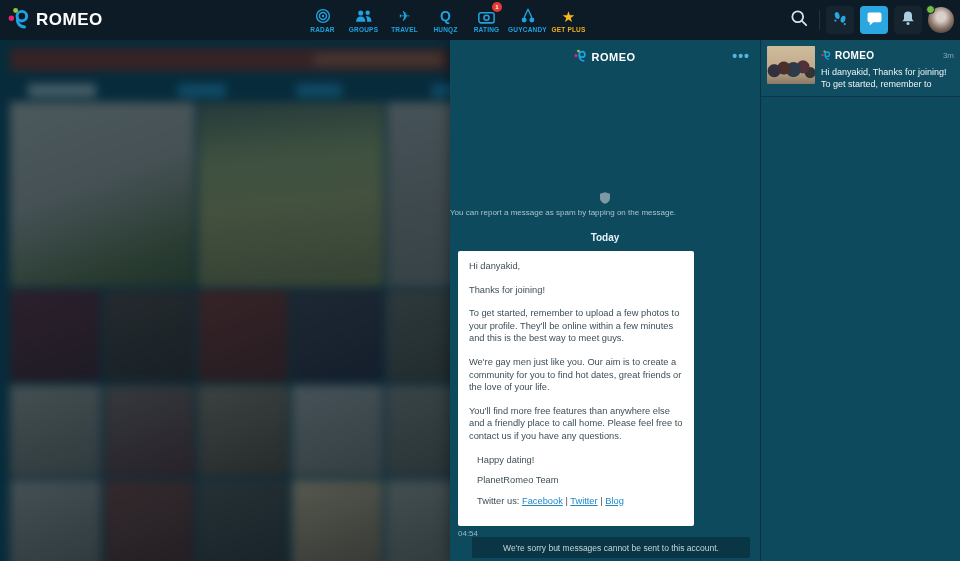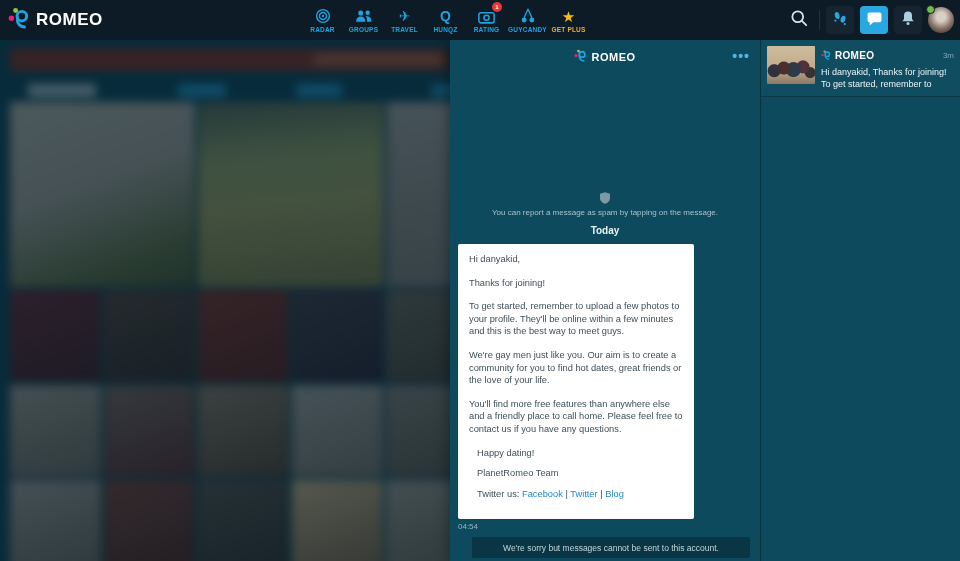--- a/index.html
+++ b/index.html
@@ -41,28 +41,28 @@
   .tile-sm { width:91px; height:92px; }
   .bg-overlay { position:absolute; inset:0; background:rgba(3,28,40,0.52); z-index:2; }
 
   
   .chat-panel { position:absolute; left:450px; top:40px; width:310px; height:521px; background:#0d4a5e; z-index:10; box-shadow:0 0 14px rgba(0,0,0,.45); }
   .chat-header { height:34px; display:flex; align-items:center; justify-content:center; position:relative; }
   .chat-logo { display:flex; align-items:center; gap:3px; }
   .chat-title { color:#fff; font-weight:bold; font-size:11px; letter-spacing:.5px; }
   .more-icon { position:absolute; right:10px; top:50%; transform:translateY(-58%); color:#4fb5e6; font-size:14px; font-weight:bold; letter-spacing:1px; cursor:pointer; }
   .chat-body { position:absolute; top:34px; left:0; right:0; padding-top:118px; }
-  .spam-notice { text-align:center; color:#a9c2cc; font-size:8px; margin-bottom:8px; }
+  .spam-notice { color:#a9c2cc; font-size:8px; margin-bottom:15px; }
   .spam-notice svg { display:block; margin:0 auto 4px; }
   .date-sep { text-align:center; color:#e8f2f5; font-weight:bold; font-size:10px; margin-bottom:8px; }
   .bubble { margin:0 8px; width:236px; background:#fff; border-radius:2px; padding:9px 11px 11px; color:#3e4f58; font-size:9.3px; line-height:12.6px; cursor:pointer; }
   .bubble p { margin:0 0 11px; }
   .bubble p.tight { margin:8px; }
   .bubble .follow-line { margin-top:18px; }
-  .bubble a { color:#1e88c7; cursor:pointer; }
+  .bubble a { color:#1e88c7; text-decoration:underline; cursor:pointer; }
   .msg-time { margin:3px 8px 0; color:#9cb6c0; font-size:8px; }
   .blocked-bar { position:absolute; left:22px; right:10px; bottom:3px; height:21px; background:#0a3544; border-radius:2px; color:#c2d6dc; font-size:8.5px; display:flex; align-items:center; justify-content:center; }
 
   
   .right-panel { position:absolute; left:760px; top:40px; width:200px; height:521px; background:#0d4a5e; z-index:10; border-left:1px solid rgba(0,0,0,.3); }
   .tabs { height:27px; display:flex; background:#0e2838; }
   .tab { flex:1; display:flex; align-items:center; justify-content:center; font-size:10px; font-weight:bold; cursor:pointer; }
   .tab.active { color:#fff; box-shadow:inset 0 -2px 0 #fff; }
   .tab.inactive { color:#1fa3e0; }
   .msg-item { display:flex; gap:6px; padding:6px; background:rgba(255,255,255,0.02); border-bottom:1px solid rgba(0,0,0,0.28); cursor:pointer; }

